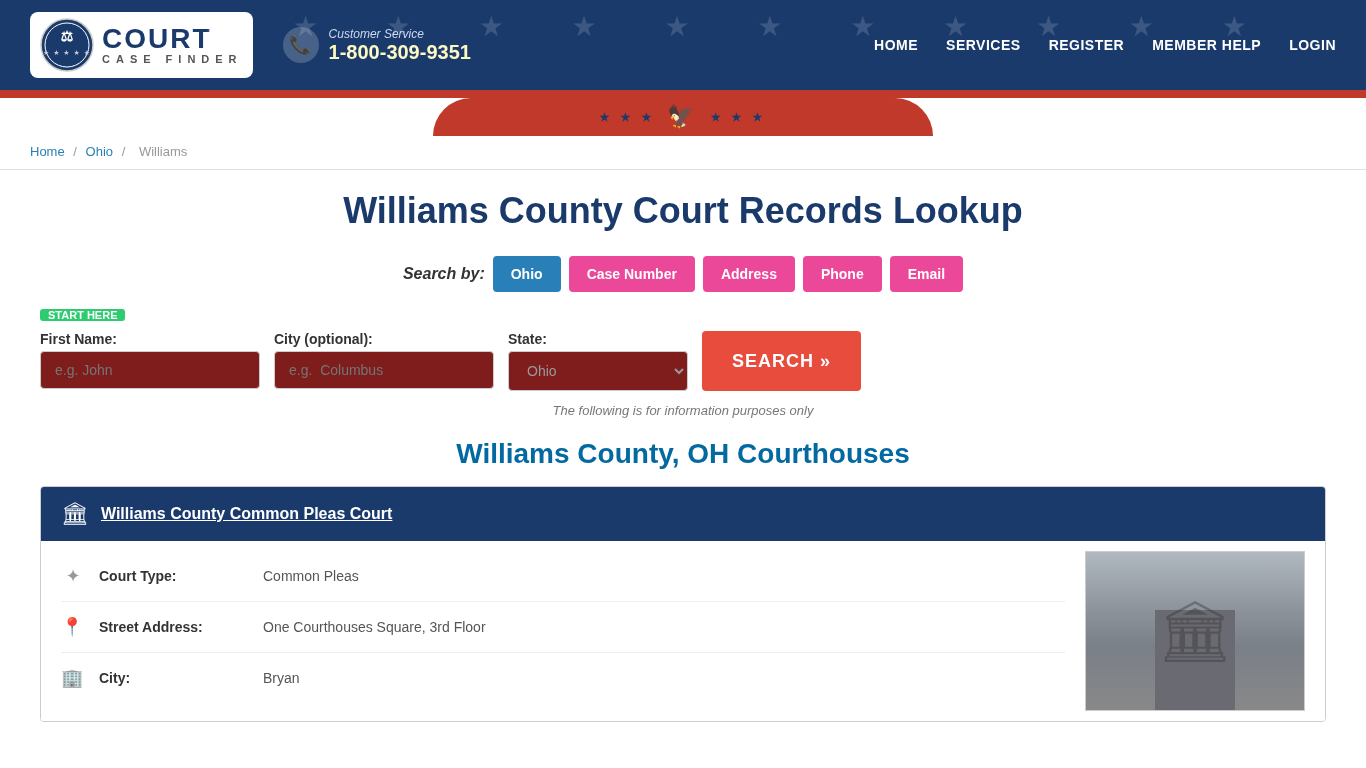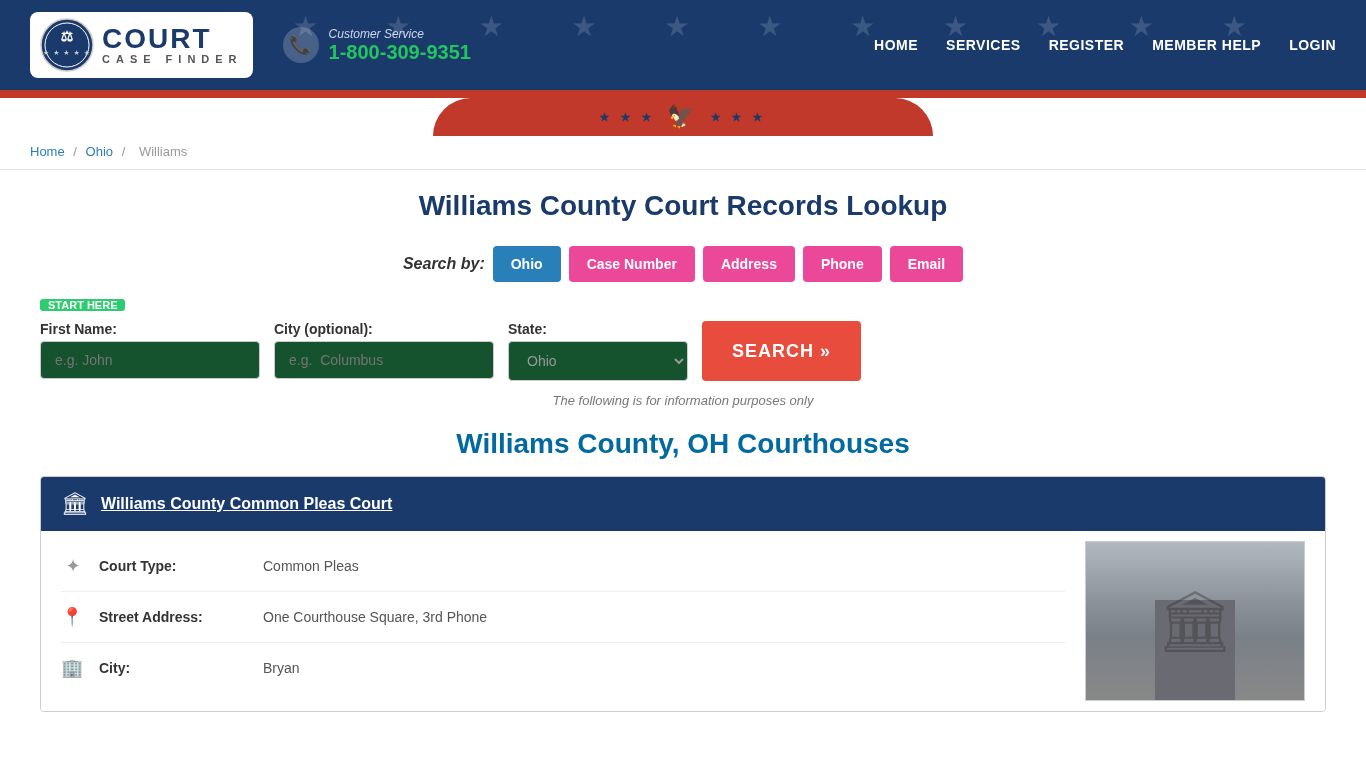--- a/index.html
+++ b/index.html
@@ -83,21 +83,21 @@
       font-size: 18px;
     }
     .cs-label {
       font-size: 12px;
       font-style: italic;
       color: #cdd8ef;
     }
     .cs-phone {
       font-size: 20px;
       font-weight: bold;
-      color: #22c55e;
+      color: #fef9c3;
     }
     .header-nav {
       display: flex;
       gap: 28px;
       align-items: center;
     }
     .header-nav a {
       color: #fff;
       text-decoration: none;
       font-size: 14px;
@@ -155,21 +155,21 @@
     .breadcrumb span { color: #999; margin: 0 5px; }
 
     
     .main-content {
       padding: 20px 40px;
     }
 
     
     .page-title {
       text-align: center;
-      font-size: 28px;
+      font-size: 36px;
       font-weight: bold;
       color: #1a3a6b;
       margin-bottom: 24px;
     }
 
     
     .search-by-row {
       display: flex;
       align-items: center;
       justify-content: center;
@@ -219,21 +219,21 @@
     }
     .form-group label {
       font-size: 14px;
       font-weight: bold;
       color: #333;
     }
     .form-group input, .form-group select {
       padding: 10px 14px;
       border: 1px solid #ccc;
       border-radius: 4px;
-      background: #14532d;
+      background: #7f1d1d;
       font-size: 14px;
       color: #999;
       min-width: 200px;
     }
     .form-group.first-name input { min-width: 220px; }
     .form-group.last-name input { min-width: 220px; }
     .form-group.city input { min-width: 220px; }
     .form-group.state select { min-width: 180px; }
 
     .search-button {
@@ -462,21 +462,21 @@
     <div class="court-card-body">
       <div class="court-info">
         <div class="court-info-row">
           <span class="info-icon">✦</span>
           <span class="info-label">Court Type:</span>
           <span class="info-value">Common Pleas</span>
         </div>
         <div class="court-info-row">
           <span class="info-icon">📍</span>
           <span class="info-label">Street Address:</span>
-          <span class="info-value">One Courthouse Square, 3rd Phone</span>
+          <span class="info-value">One Courthouses Square, 3rd Floor</span>
         </div>
         <div class="court-info-row">
           <span class="info-icon">🏢</span>
           <span class="info-label">City:</span>
           <span class="info-value">Bryan</span>
         </div>
       </div>
       <div class="court-image">
         <div class="court-img-placeholder"></div>
       </div>

